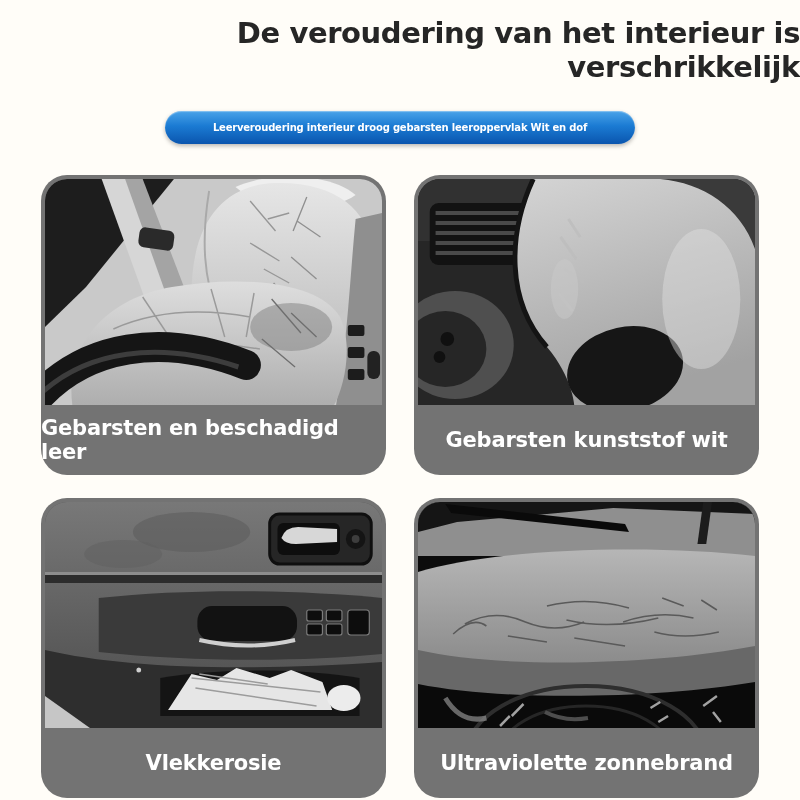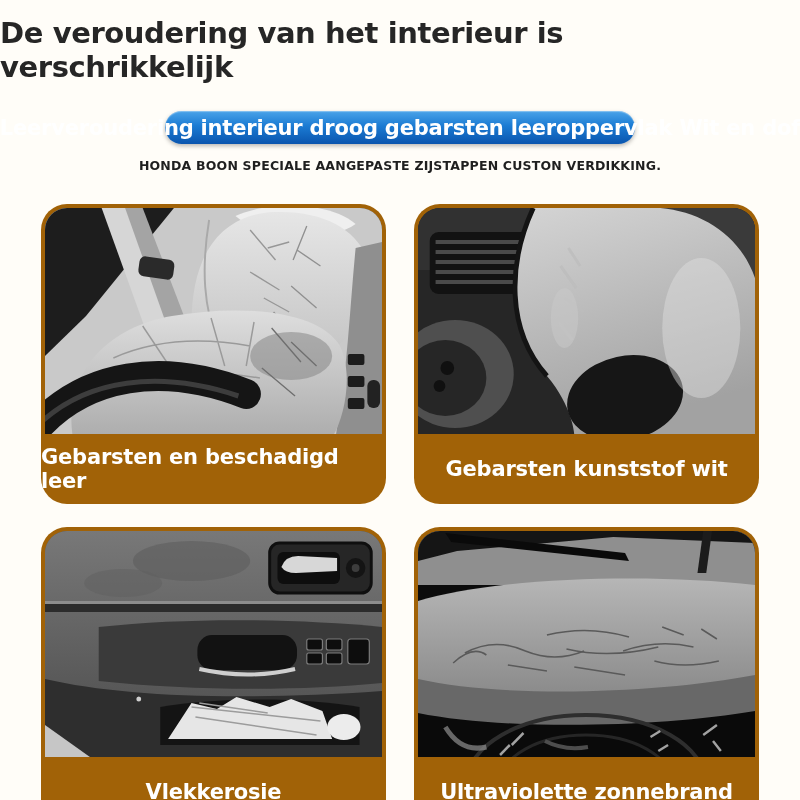--- a/index.html
+++ b/index.html
@@ -6,41 +6,41 @@
   html, body { width: 800px; height: 800px; }
   body {
     background: #fffdf8;
     font-family: "DejaVu Sans", "Liberation Sans", sans-serif;
     overflow: hidden;
   }
   .page { width: 800px; height: 800px; position: relative; }
 
   .title {
     margin-top: 16px;
-    text-align: left;
+    text-align: right;
     font-size: 29px;
     font-weight: 800;
     letter-spacing: -0.4px;
     color: #262626;
   }
 
   .badge {
     width: 470px;
     height: 33px;
     margin: 27px auto 0;
     border-radius: 17px;
     background: linear-gradient(180deg, #4aa3e9 0%, #1b7bd3 45%, #0a55ae 100%);
     box-shadow: 0 2px 4px rgba(0,0,0,0.28), inset 0 1px 1px rgba(255,255,255,0.35);
     display: flex;
     align-items: center;
     justify-content: center;
   }
   .badge span {
     color: #ffffff;
-    font-size: 21px;
+    font-size: 10px;
     font-weight: 700;
     letter-spacing: -0.2px;
     white-space: nowrap;
   }
 
   .subtitle {
     margin-top: 14px;
     text-align: center;
     font-size: 12.5px;
     font-weight: 800;
@@ -52,21 +52,21 @@
     margin-top: 31px;
     padding: 0 41px;
     display: grid;
     grid-template-columns: 345px 345px;
     grid-template-rows: 300px 300px;
     column-gap: 28px;
     row-gap: 23px;
   }
 
   .panel {
-    background: #a16207;
+    background: #737373;
     border-radius: 26px;
     overflow: hidden;
     display: flex;
     flex-direction: column;
   }
   .photo {
     height: 226px;
     margin: 4px 4px 0 4px;
     border-radius: 22px 22px 0 0;
     overflow: hidden;
@@ -88,21 +88,20 @@
 <body>
 
 <div class="page">
 
   <h1 class="title">De veroudering van het interieur is verschrikkelijk</h1>
 
   <div class="badge">
     <span>Leerveroudering interieur droog gebarsten leeroppervlak Wit en dof</span>
   </div>
 
-  <div class="subtitle">HONDA BOON SPECIALE AANGEPASTE ZIJSTAPPEN CUSTON VERDIKKING.</div>
 
   <div class="grid">
 
     <figure class="panel">
       <div class="photo">
         <svg viewBox="0 0 345 226" preserveAspectRatio="none" aria-hidden="true">
           <defs>
             <linearGradient id="g-cushion" x1="0" y1="0" x2="0" y2="1">
               <stop offset="0" stop-color="#dedede"></stop>
                 <stop offset="1" stop-color="#aeaeae"></stop>

